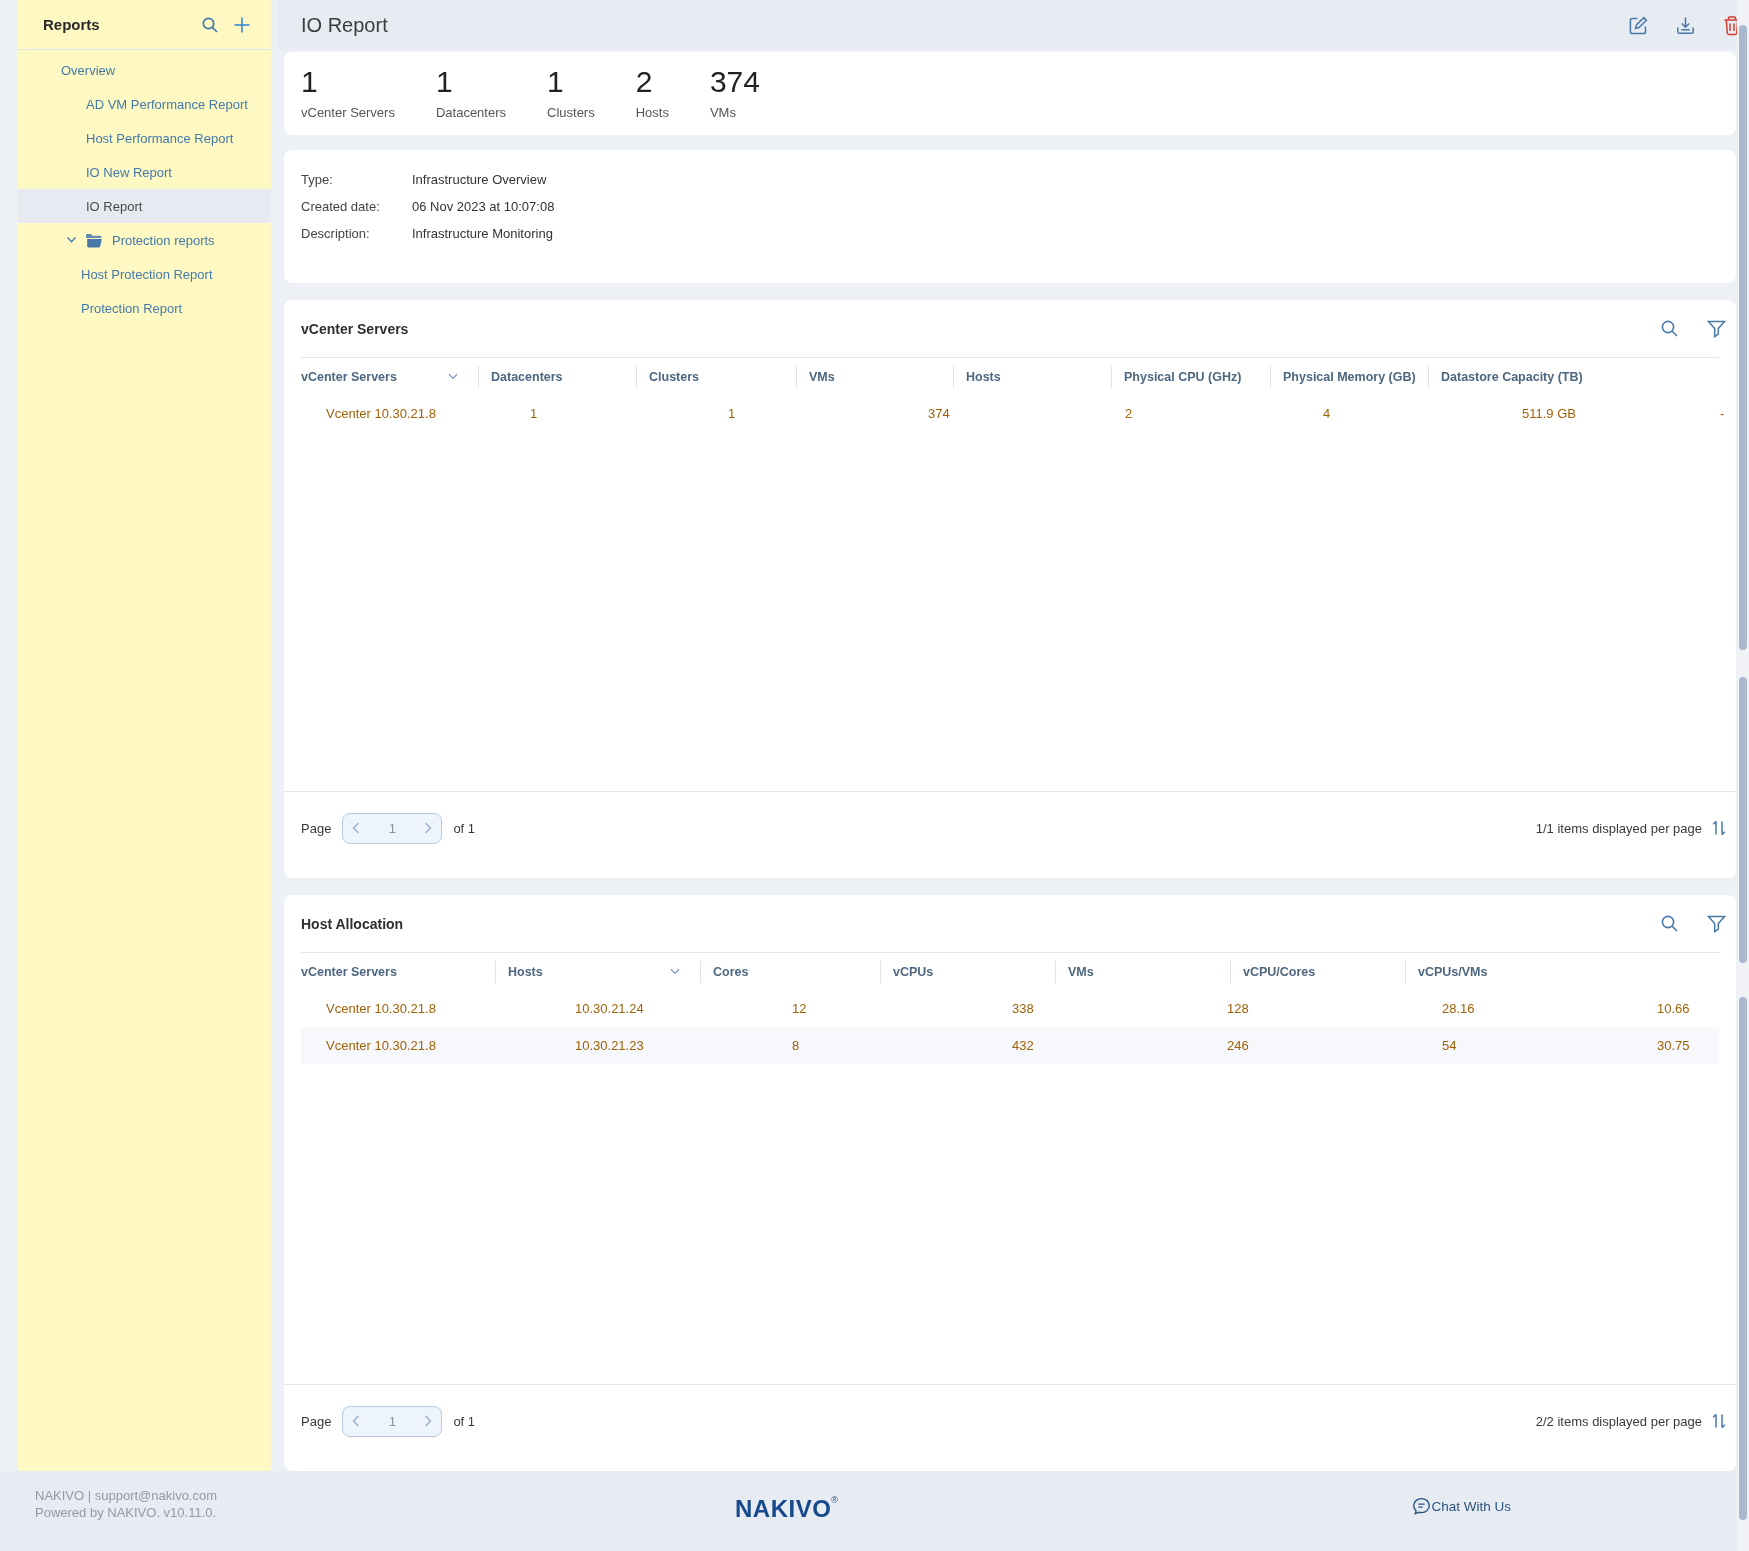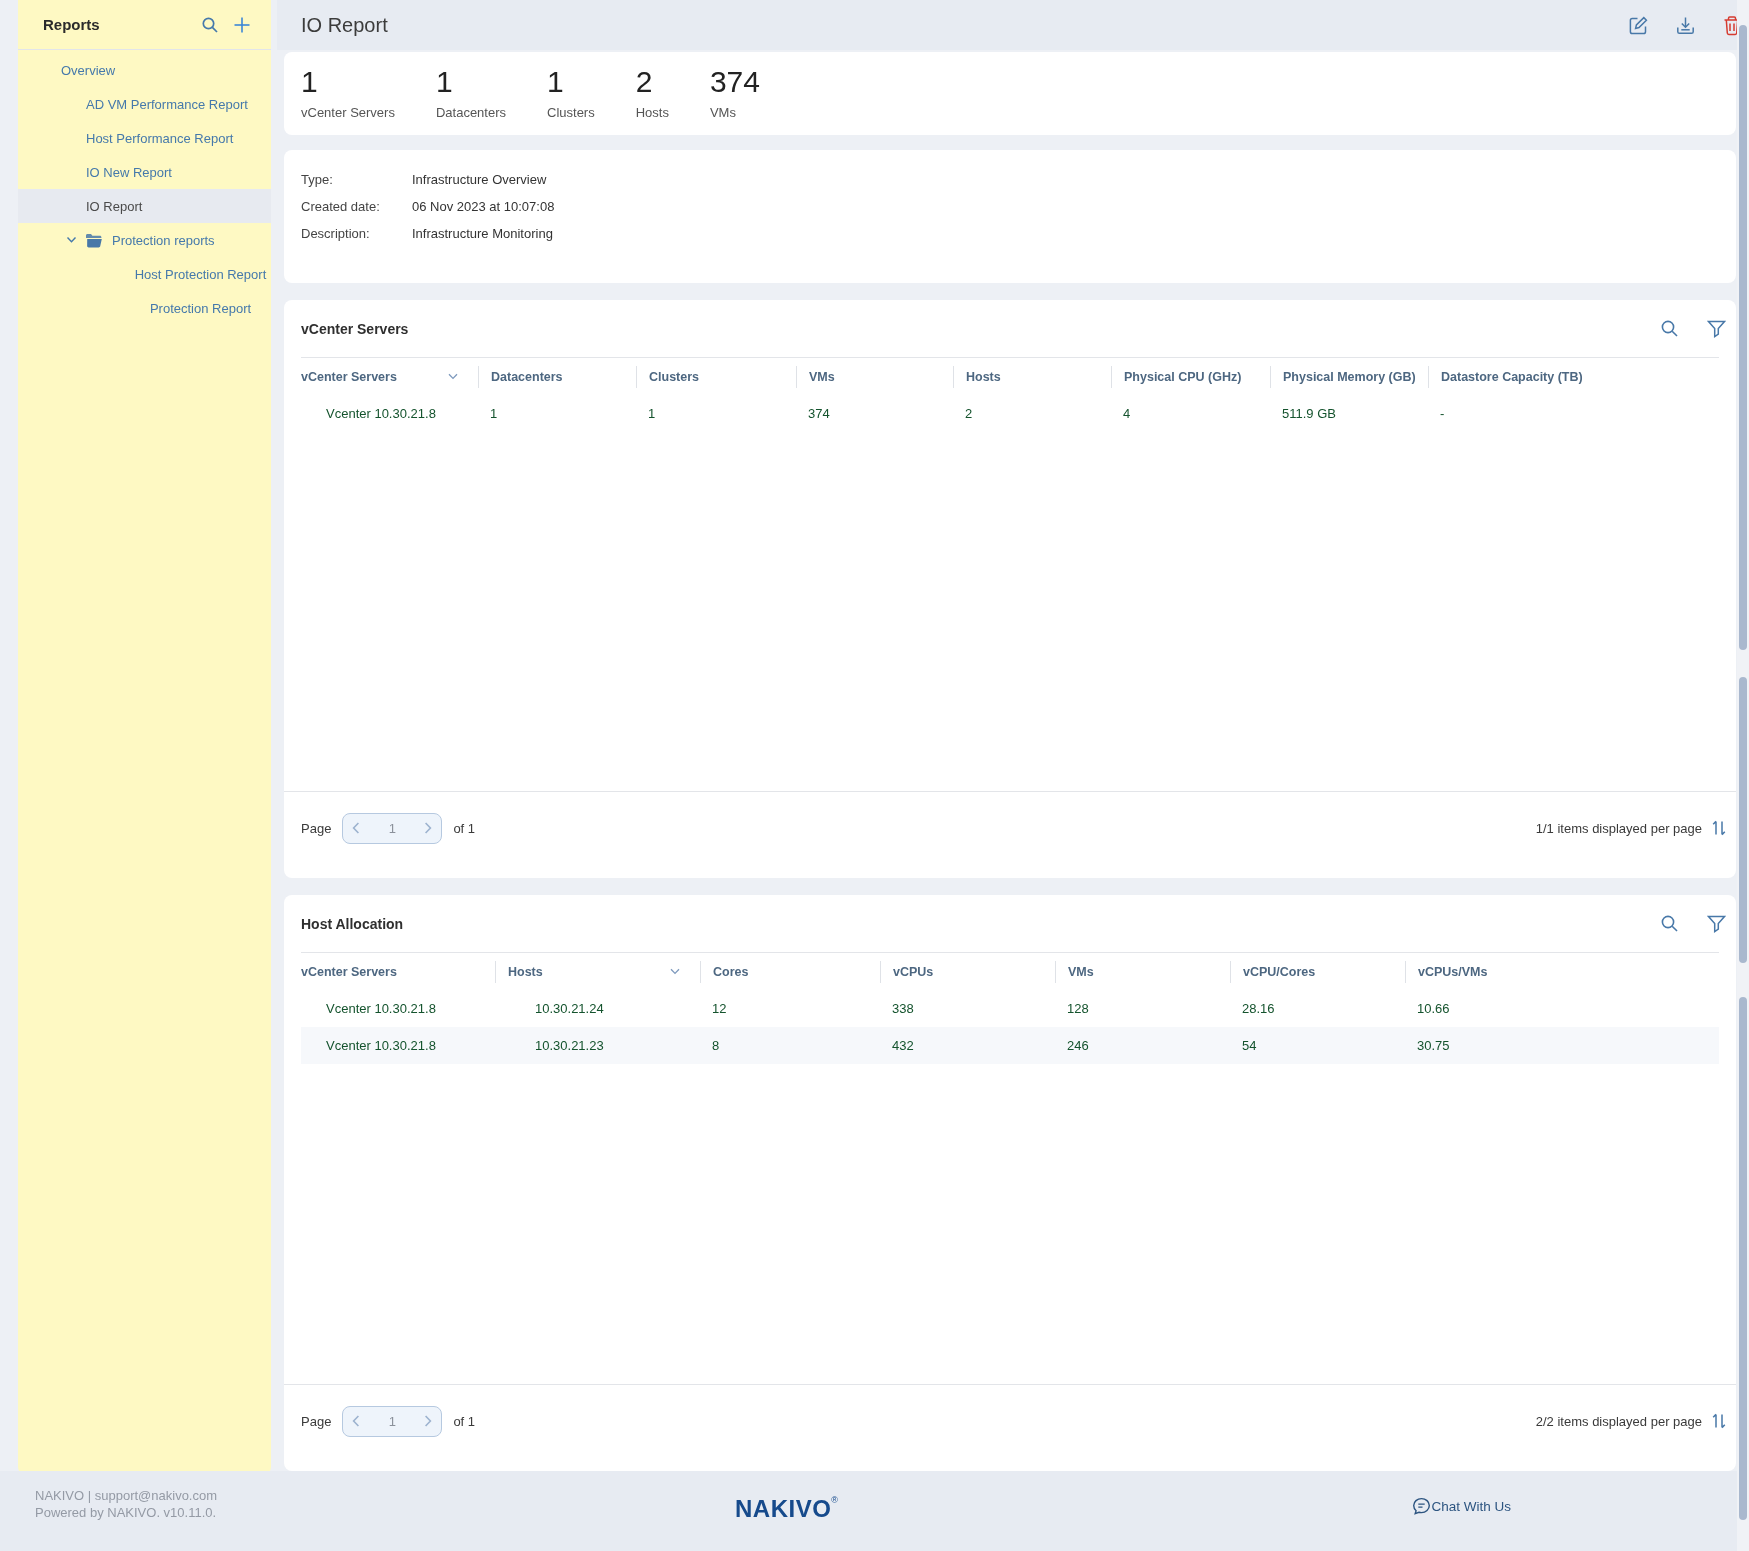--- a/index.html
+++ b/index.html
@@ -24,21 +24,21 @@
   }
   .sidebar-title { font-size:15px; font-weight:bold; color:#2b2b2b; flex:1; }
   .sidebar-header .hicon { margin-left:14px; cursor:pointer; display:flex; }
   .tree { padding-top:3px; }
   .tree-item {
     height:34px; display:flex; align-items:center;
     font-size:13px; color:#4579ab; cursor:pointer; white-space:nowrap;
   }
   .tree-item.lvl1 { padding-left:43px; }
   .tree-item.lvl2 { padding-left:68px; }
-  .tree-item.lvl3 { padding-left:112px;justify-content:center; }
+  .tree-item.lvl3 { padding-left:63px; }
   .tree-item.folder-row { padding-left:48px; }
   .tree-item.selected { background:#e7eaf0; color:#4a4a4a; }
   .tree-item .twisty { margin-right:8px; display:flex; }
   .tree-item .folder { margin-right:9px; display:flex; }
 
   
   .topbar {
     position:absolute; left:277px; right:0; top:0; height:50px;
     background:#e7ebf2; display:flex; align-items:center;
   }
@@ -75,21 +75,21 @@
   .grid-v { grid-template-columns:177px 158px 160px 157px 158px 159px 158px auto; }
   .grid-h { grid-template-columns:194px 205px 180px 175px 175px 175px auto; }
   .th {
     display:flex; align-items:center; height:22px;
     padding-left:12px; cursor:pointer;
   }
   .th:first-child { padding-left:0; border-left:none; }
   .th + .th { border-left:1px solid #dfe2e7; }
   .th .sort { margin-left:auto; margin-right:20px; display:flex; }
   .trow {
-    display:grid; height:37px; align-items:center; font-size:13px; color:#14532d;
+    display:grid; height:37px; align-items:center; font-size:13px; color:#a16207;gap:40px;
   }
   .trow.striped { background:#f6f8fb; }
   .td { padding-left:12px; }
   .td.indent { padding-left:25px; }
   .td.indent2 { padding-left:40px; }
   .tbody-fill { flex:1; }
 
   .pager-row {
     border-top:1px solid #e3e5e9; height:87px;
     display:flex; align-items:center; padding:0 10px 14px 17px;

